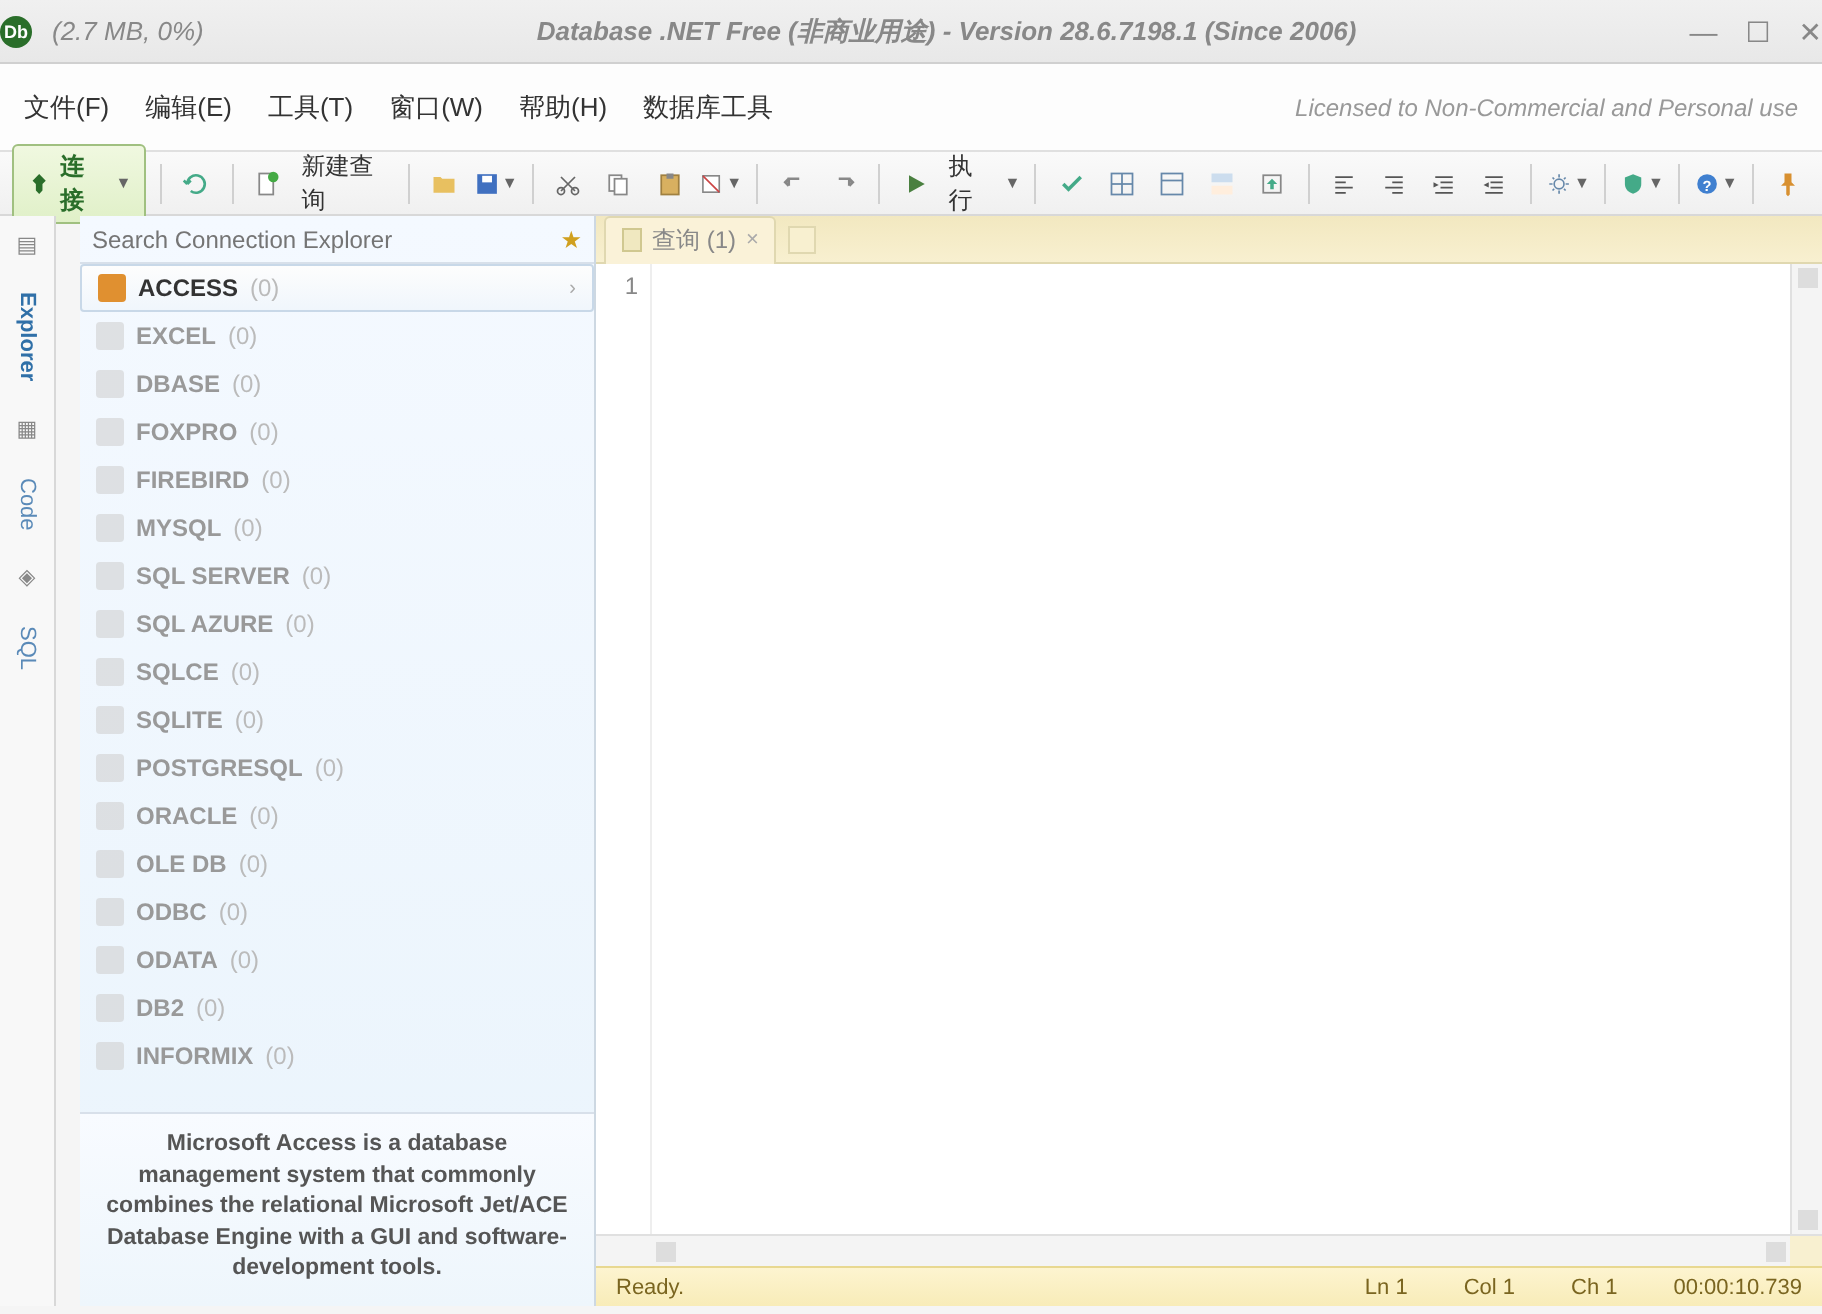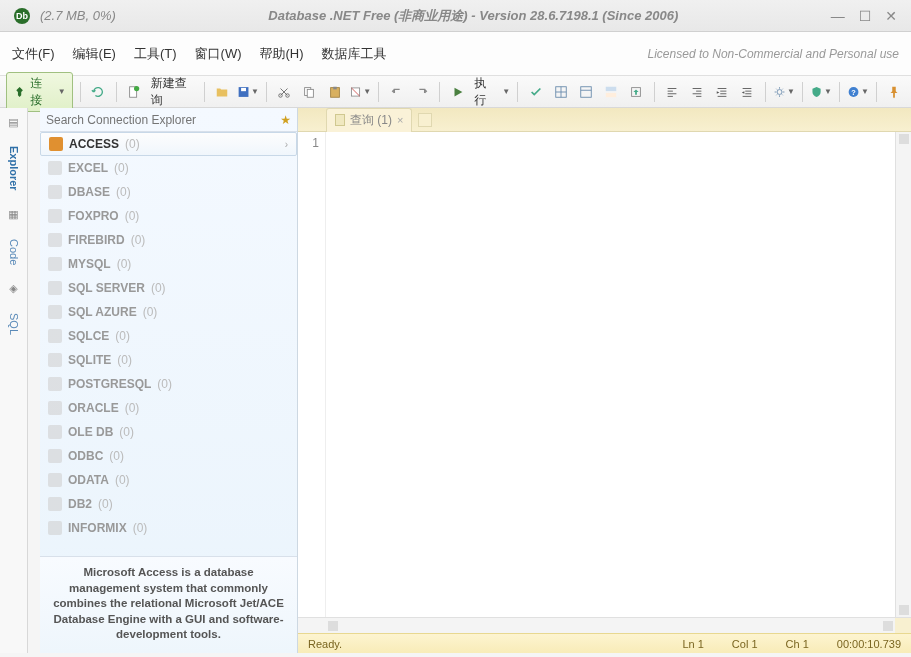--- a/index.html
+++ b/index.html
@@ -1,32 +1,32 @@
 <!DOCTYPE html>
 <html><head>
 <meta charset="utf-8">
 <style>
 * { box-sizing: border-box; margin: 0; padding: 0; font-family: "Segoe UI", Tahoma, sans-serif; }
 body { width: 911px; height: 657px; background: #f5f5f5; overflow: hidden; font-size: 12px; }
 
-.titlebar { height: 32px; background: linear-gradient(to bottom, #f0f0f0, #e8e8e8); display: flex; align-items: center; padding: 0 14px; border-bottom: 1px solid #d0d0d0; }
+.titlebar { height: 32px; background: linear-gradient(to bottom, #f0f0f0, #e8e8e8); display: flex; align-items: center; padding: 0 0; border-bottom: 1px solid #d0d0d0; }
 .titlebar .app-icon { width: 16px; height: 16px; background: #2a6e2a; border-radius: 50%; display: flex; align-items: center; justify-content: center; color: #fff; font-size: 9px; font-weight: bold; margin-right: 10px; }
 .titlebar .mem { color: #888; font-style: italic; font-size: 13px; }
 .titlebar .title-center { flex: 1; text-align: center; color: #888; font-style: italic; font-weight: bold; font-size: 13px; }
 .titlebar .win-controls { display: flex; gap: 14px; color: #888; }
 .titlebar .win-btn { cursor: pointer; font-size: 14px; }
 
 .menubar { height: 44px; background: #fdfdfd; display: flex; align-items: center; padding: 0 12px; border-bottom: 1px solid #e0e0e0; }
 .menubar .menu-item { margin-right: 18px; color: #333; cursor: pointer; font-size: 13px; }
 .menubar .license { margin-left: auto; color: #999; font-style: italic; font-weight: normal; font-size: 12px; }
 
 .toolbar { height: 32px; background: linear-gradient(to bottom, #fafafa, #f0f0f0); display: flex; align-items: center; padding: 0 6px; border-bottom: 1px solid #d8d8d8; gap: 4px; }
 .toolbar .tb-btn { width: 22px; height: 22px; display: flex; align-items: center; justify-content: center; cursor: pointer; color: #555; border-radius: 2px; }
 .toolbar .tb-sep { width: 1px; height: 20px; background: #d0d0d0; margin: 0 3px; }
-.toolbar .connect-btn { display: flex; align-items: center; gap: 4px; padding: 2px 6px; border: 1px solid #a0c080; background: linear-gradient(to bottom, #f0f8e0, #e0f0c8); border-radius: 3px; cursor: pointer; color: #2a6e2a; font-weight: normal; font-size: 12px; }
+.toolbar .connect-btn { display: flex; align-items: center; gap: 4px; padding: 2px 6px; border: 1px solid #a0c080; background: linear-gradient(to bottom, #f0f8e0, #e0f0c8); border-radius: 3px; cursor: pointer; color: #2a6e2a; font-weight: bold; font-size: 12px; }
 .toolbar .drop { font-size: 8px; color: #666; margin-left: 1px; }
 .toolbar .tb-text { color: #333; font-size: 12px; margin-left: 2px; }
 
 .main { display: flex; height: calc(100% - 112px); }
 
 .vtabs { width: 28px; background: #f8f8f8; border-right: 1px solid #d8d8d8; display: flex; flex-direction: column; align-items: center; padding-top: 6px; gap: 8px; }
 .vtab { writing-mode: vertical-rl; text-orientation: sideways; padding: 8px 4px; color: #5a8ab8; font-size: 11px; cursor: pointer; }
 .vtab.active { color: #3070a8; font-weight: bold; }
 .vtab-icon { width: 16px; height: 16px; display:flex;align-items:center;justify-content:center;color:#888;font-size:11px; }
 
@@ -42,21 +42,21 @@
 .db-item.selected .db-icon { background: #e09030; opacity:1; }
 .db-name { color: #999; font-weight: bold; font-size: 12px; }
 .db-item.selected .db-name { color: #333; }
 .db-count { color: #bbb; font-size: 12px; }
 .db-item .expand { margin-left: auto; color: #aaa; font-size: 10px; }
 
 .desc-panel { padding: 8px 12px 10px; color: #555; font-size: 11.5px; font-weight: bold; text-align: center; line-height: 1.35; border-top: 1px solid #d8e0ea; background: linear-gradient(to bottom,#f8fbff,#eef6fc); }
 
 .editor-area { flex: 1; display: flex; flex-direction: column; background: #fff; }
 .tab-row { height: 24px; background: linear-gradient(to bottom,#f2e8c0,#f8f0d0); display: flex; align-items: center; padding-left: 4px; border-bottom: 1px solid #e0d8b0; }
-.etab { display: flex; align-items: center; gap: 5px; padding: 3px 8px; background: #faf2d8; border: 1px solid #e0d8b0; border-bottom: none; border-radius: 3px 3px 0 0; font-size: 12px; color: #888; cursor:pointer;margin-left:24px; }
+.etab { display: flex; align-items: center; gap: 5px; padding: 3px 8px; background: #faf2d8; border: 1px solid #e0d8b0; border-bottom: none; border-radius: 3px 3px 0 0; font-size: 12px; color: #888; cursor:pointer; }
 .etab .doc-icon { width:10px; height:12px; background:#f0e8c0; border:1px solid #d0c890; }
 .etab .close { color: #aaa; font-size: 11px; cursor: pointer; }
 .etab-add { width:14px; height:14px; background:#f8f0d0; border:1px solid #e0d8b0; margin-left:6px; cursor:pointer; }
 
 .editor-body { flex: 1; display: flex; position:relative; }
 .gutter { width: 28px; background: #fff; border-right: 1px solid #eee; text-align: right; padding: 4px 6px 0 0; color: #888; font-size: 12px; font-family: Consolas, monospace; }
 .code { flex: 1; background: #fff; padding: 4px; font-family: Consolas, monospace; font-size: 12px; }
 .vscroll { width: 16px; background: #f4f4f4; border-left: 1px solid #e0e0e0; position:relative; }
 .vscroll::before, .vscroll::after { content:""; position:absolute; left:3px; width:10px; height:10px; background:#ddd; }
 .vscroll::before { top:2px; } .vscroll::after { bottom:2px; }

